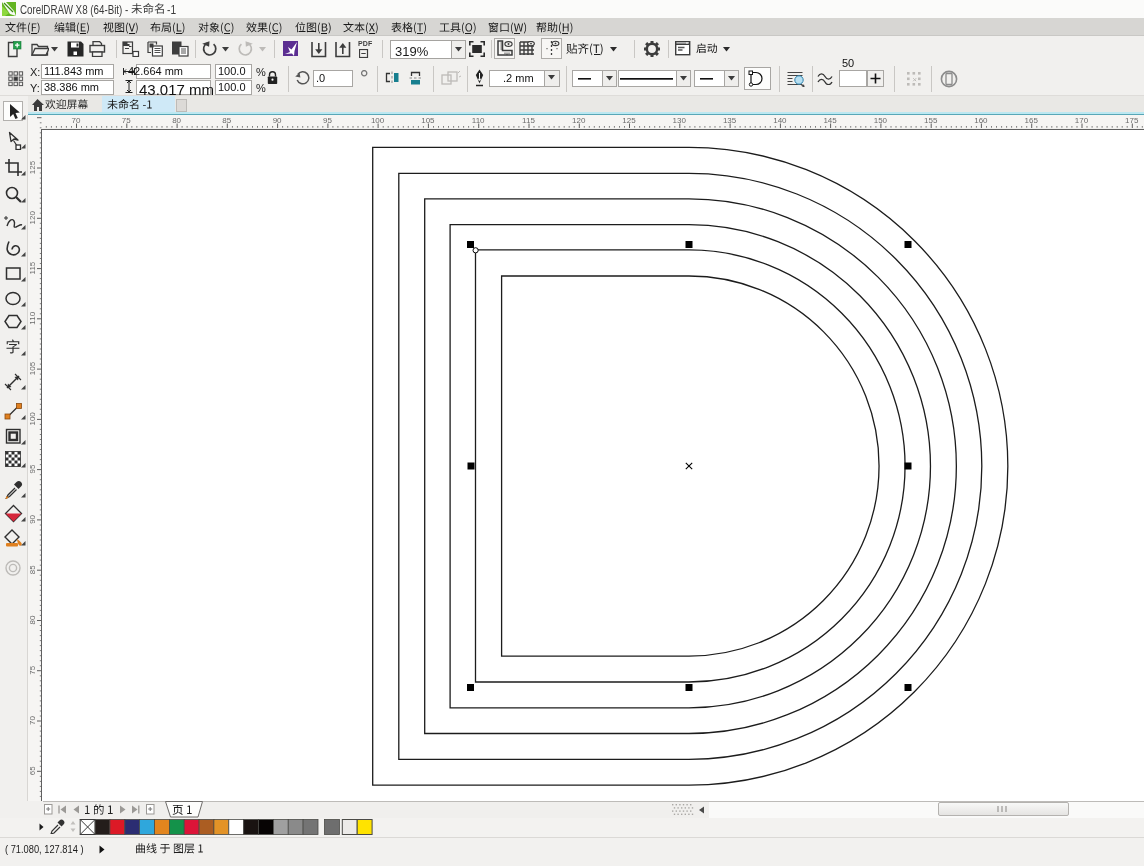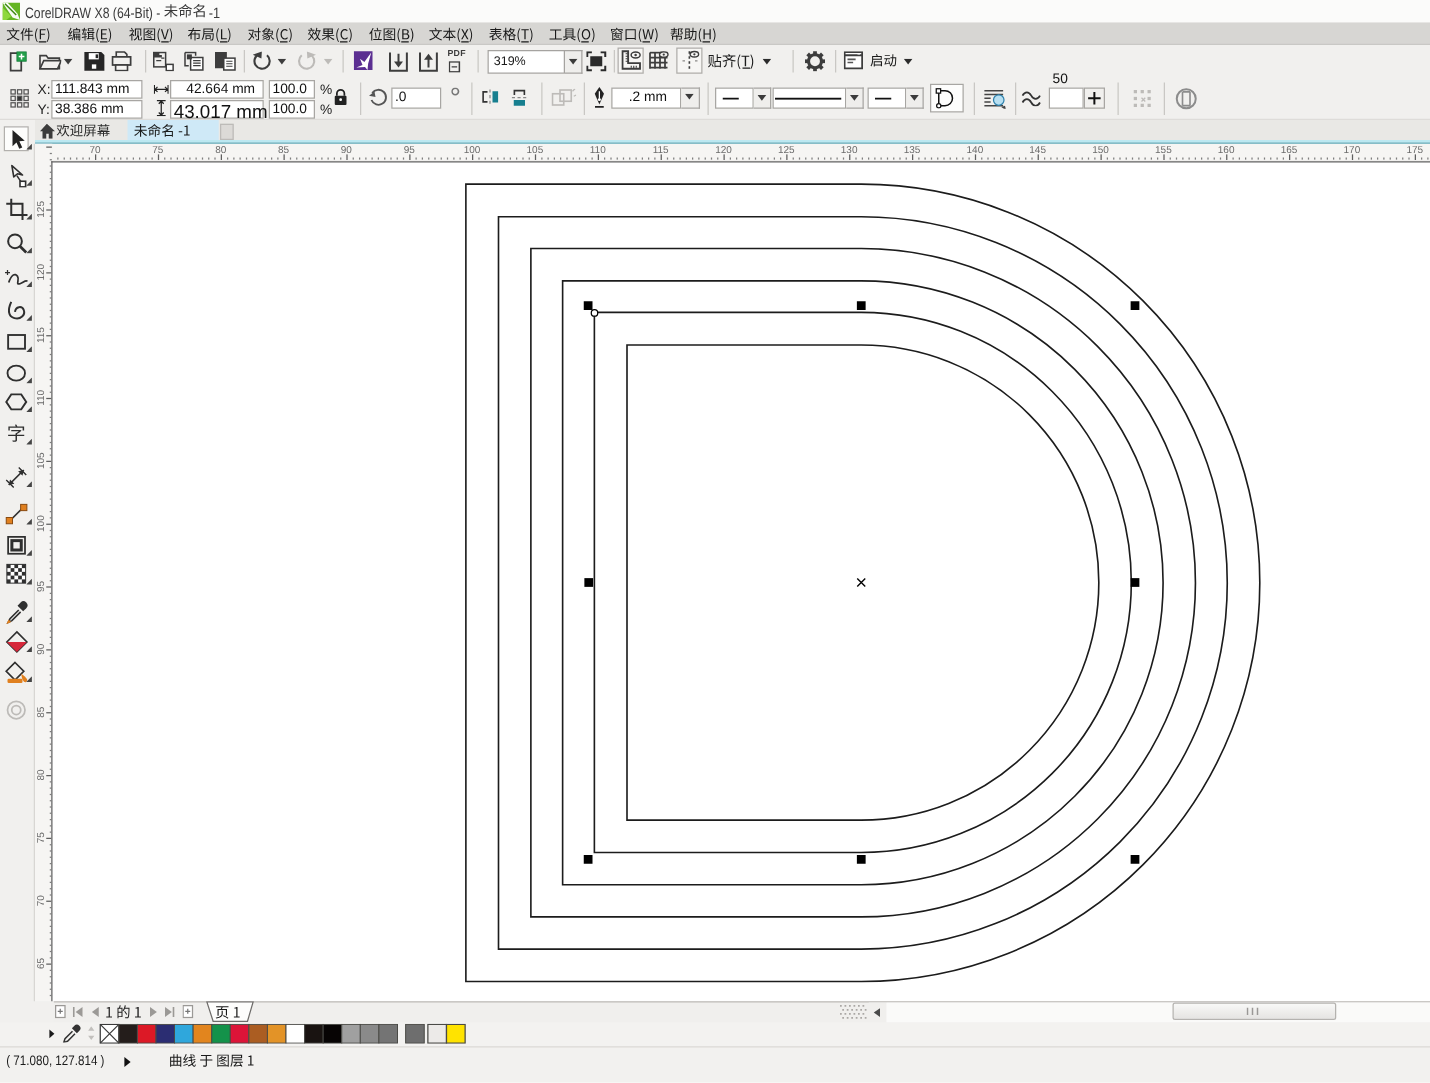--- a/index.html
+++ b/index.html
@@ -137,21 +137,21 @@
     <path d="M7.8,5 v8" stroke="#3d3d3d" stroke-width="1.6"></path>
     <path d="M4.2,6.8 l3.6,-4.8 3.6,4.8 z" fill="#3d3d3d"></path>
   </svg>
 <div style="position:absolute;left:358px;top:40px;font-size:7px;font-weight:bold;color:#3d3d3d;letter-spacing:0.2px">PDF</div>
 <svg style="position:absolute;left:359px;top:49px;" width="12" height="9" viewBox="0 0 12 9">
     <rect x="0.5" y="0.5" width="8" height="8" fill="none" stroke="#3d3d3d" stroke-width="1.2"></rect>
     <path d="M2.3,4.5 h4.4" stroke="#3d3d3d" stroke-width="1"></path>
   </svg>
 <div style="position:absolute;left:382px;top:40px;width:1px;height:18px;background:#c9c7c4"></div>
 <div style="position:absolute;left:390px;top:40px;width:62px;height:19px;background:#fff;border:1px solid #a5a3a0"></div>
-<div style="position:absolute;left:395px;top:44px;font-size:10px;color:#1a1a1a">319%</div>
+<div style="position:absolute;left:395px;top:44px;font-size:13px;color:#1a1a1a">319%</div>
 <div style="position:absolute;left:452px;top:40px;width:14px;height:19px;background:#efeeec;border:1px solid #a5a3a0;border-left:none"></div>
 <svg style="position:absolute;left:455px;top:47px;" width="8" height="5" viewBox="0 0 8 5">
     <path d="M0,0 h7 l-3.5,4.5 z" fill="#3b3b3b"></path>
   </svg>
 <svg style="position:absolute;left:469px;top:41px;" width="17" height="17" viewBox="0 0 17 17">
     <rect x="3.2" y="4" width="9.6" height="8" fill="#2b2b2b"></rect>
     <path d="M0.8,4.5 v-3.7 h3.7 M11.5,0.8 h3.7 v3.7 M15.2,11.5 v3.7 h-3.7 M4.5,15.2 h-3.7 v-3.7" fill="none" stroke="#2b2b2b" stroke-width="1.6"></path>
   </svg>
 <div style="position:absolute;left:491px;top:40px;width:1px;height:18px;background:#c9c7c4"></div>
 <div style="position:absolute;left:494px;top:38px;width:21px;height:21px;background:#f7f6f4;border:1px solid #aeaca9"></div>
@@ -223,21 +223,21 @@
 <div style="position:absolute;left:44px;top:64.5px;font-size:11px;color:#111;white-space:nowrap">111.843 mm</div>
 <div style="position:absolute;left:41px;top:80px;width:73px;height:15px;background:#fff;border:1px solid #a8a6a3"></div>
 <div style="position:absolute;left:44px;top:80.5px;font-size:11px;color:#111;white-space:nowrap">38.386 mm</div>
 <svg style="position:absolute;left:123px;top:68px;" width="12" height="8" viewBox="0 0 12 8">
     <path d="M0.5,0 v7 M11.5,0 v7 M1,3.5 h10 M3,1.5 l-2,2 2,2 M9,1.5 l2,2 -2,2" stroke="#222" stroke-width="1" fill="none"></path>
   </svg>
 <svg style="position:absolute;left:125px;top:80px;" width="8" height="13" viewBox="0 0 8 13">
     <path d="M0.5,0.5 h7 M0.5,12.5 h7 M4,1 v11 M2,3 l2,-2 2,2 M2,10 l2,2 2,-2" stroke="#222" stroke-width="1" fill="none"></path>
   </svg>
 <div style="position:absolute;left:136px;top:64px;width:75px;height:15px;background:#fff;border:1px solid #a8a6a3"></div>
-<div style="position:absolute;left:149px;top:64.5px;font-size:11px;color:#111;white-space:nowrap">42.664 mm</div>
+<div style="position:absolute;left:128px;top:64.5px;font-size:11px;color:#111;white-space:nowrap">42.664 mm</div>
 <div style="position:absolute;left:136px;top:80px;width:75px;height:15px;background:#fff;border:1px solid #a8a6a3"></div>
 <div style="position:absolute;left:139px;top:80.5px;font-size:15px;color:#111;white-space:nowrap">43.017 mm</div>
 <div style="position:absolute;left:215px;top:64px;width:37px;height:15px;background:#fff;border:1px solid #a8a6a3"></div>
 <div style="position:absolute;left:218px;top:64.5px;font-size:11px;color:#111;white-space:nowrap">100.0</div>
 <div style="position:absolute;left:215px;top:80px;width:37px;height:15px;background:#fff;border:1px solid #a8a6a3"></div>
 <div style="position:absolute;left:218px;top:80.5px;font-size:11px;color:#111;white-space:nowrap">100.0</div>
 <div style="position:absolute;left:256px;top:66px;font-size:11px;color:#222">%</div>
 <div style="position:absolute;left:256px;top:82px;font-size:11px;color:#222">%</div>
 <svg style="position:absolute;left:266px;top:71px;" width="13" height="14" viewBox="0 0 13 14">
     <path d="M3.5,5.5 v-1.7 a3 3 0 0 1 6,0 v1.7" fill="none" stroke="#222" stroke-width="1.4"></path>

